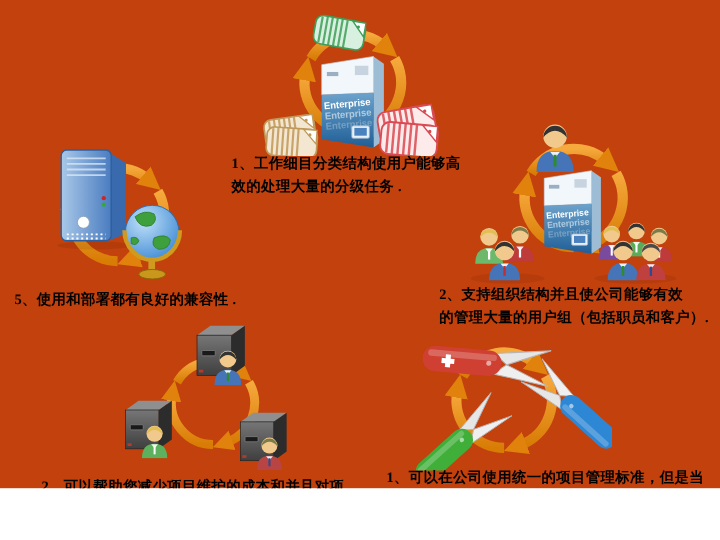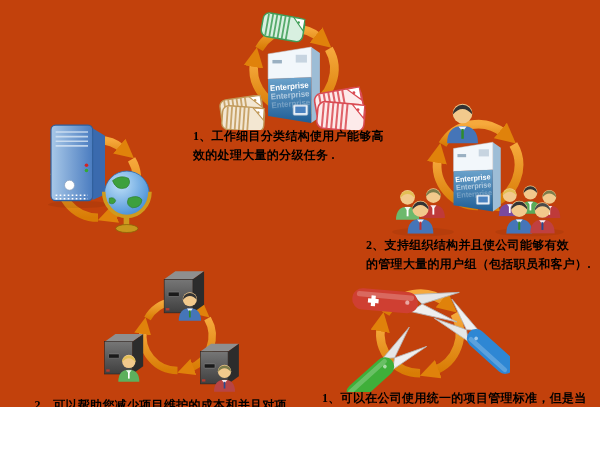--- a/index.html
+++ b/index.html
@@ -176,20 +176,21 @@
     </g>
   </svg>
   <p class="cap c2">2、支持组织结构并且使公司能够有效
 的管理大量的用户组（包括职员和客户）.</p>
 
   <svg class="illus i5" viewBox="0 0 200 165">
     <use href="#sym-cycle" x="4" y="10" width="192" height="150"></use>
     <use href="#sym-server" x="26" y="8" width="96" height="117"></use>
     <use href="#sym-globe" x="98" y="68" width="82" height="95"></use>
   </svg>
+  <p class="cap c5">5、使用和部署都有良好的兼容性 .</p>
 
   <svg class="illus i4" viewBox="0 0 200 162">
     <use href="#sym-cycle" x="30" y="22" width="140" height="120"></use>
     <g>
       <use href="#sym-safe" x="80" y="0" width="58" height="58"></use>
       <use href="#sym-person" x="97" y="24" width="36" height="40" style="--shirt:#4575B8;--hair:#333;--tie:#2E8B2E"></use>
     </g>
     <g>
       <use href="#sym-safe" x="8" y="76" width="56" height="56"></use>
       <use href="#sym-person" x="24" y="100" width="34" height="38" style="--shirt:#5DB05D;--hair:#E2BF55;--tie:#fff"></use>

